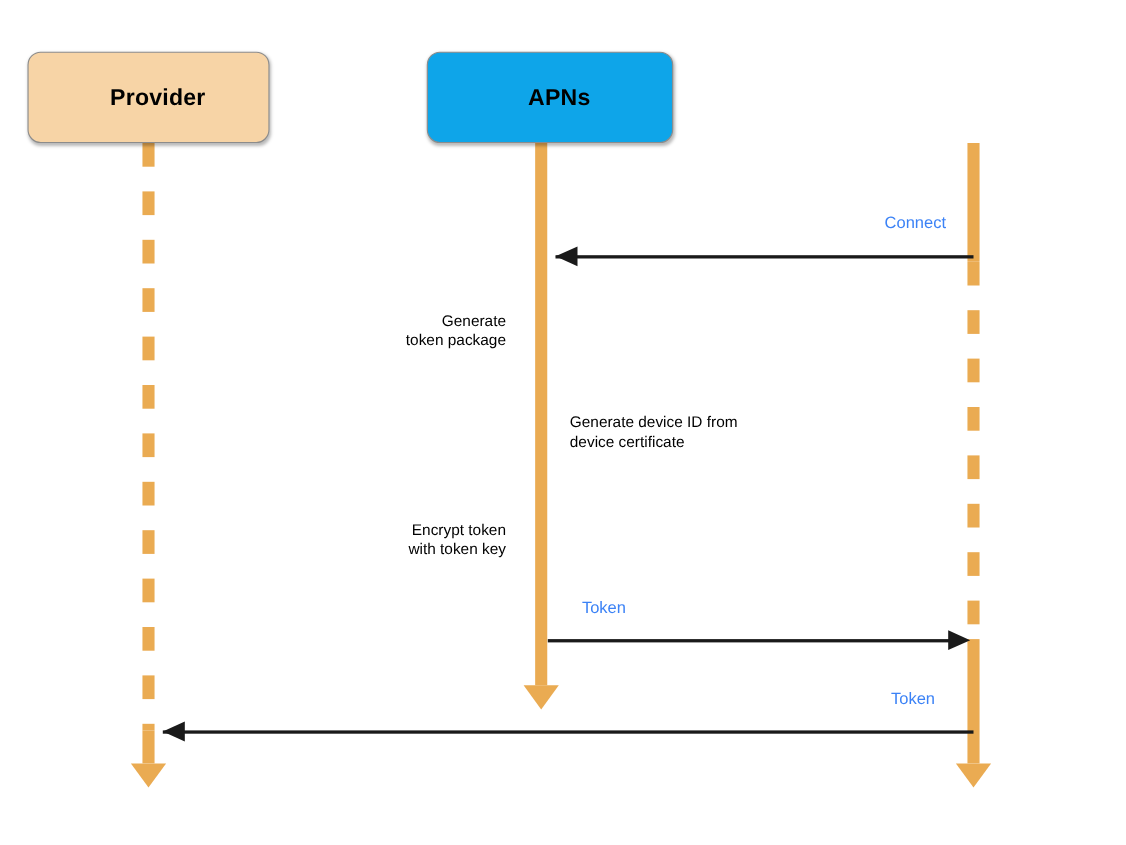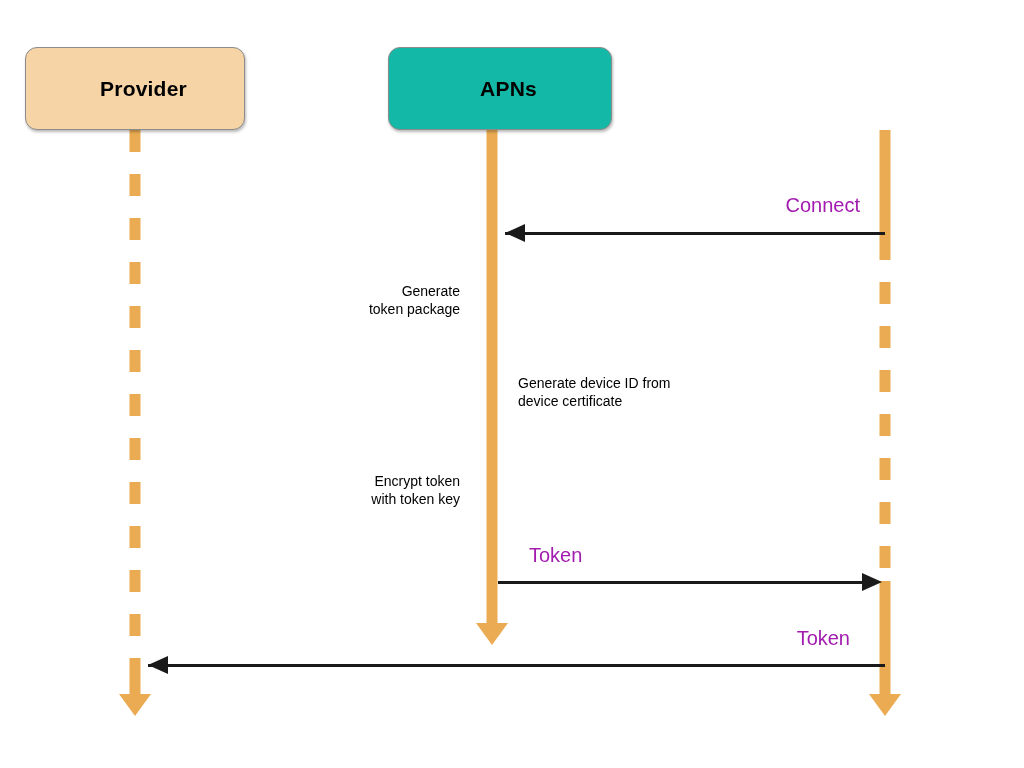--- a/index.html
+++ b/index.html
@@ -81,22 +81,22 @@
     border-bottom: 9px solid transparent;
   }
   .msg-head.right {
     border-left: 20px solid #1a1a1a;
   }
   .msg-head.left {
     border-right: 20px solid #1a1a1a;
   }
   .msg-label {
     position: absolute;
-    font-size: 20px;
-    color: #a21caf;
+    font-size: 15px;
+    color: #3b82f6;
     line-height: 1.28;
     white-space: pre-line;
   }
   .msg-label.align-right { text-align: right; }
   .msg-label.align-left  { text-align: left;  }
   
   .note {
     position: absolute;
     font-size: 14px;
     color: #000000;
@@ -121,21 +121,21 @@
   <div class="lifeline solid" style="left:885px; top:581px; height:113px;"></div>
 
   <div class="lifeline-head" style="left:135px; top:694px;"></div>
   <div class="lifeline-head" style="left:492px; top:623px;"></div>
   <div class="lifeline-head" style="left:885px; top:694px;"></div>
 
   <div class="participant" style="left:25px; top:47px; width:220px; height:83px; background:#F7D4A6;">
     <span class="p-label">Provider</span>
   </div>
 
-  <div class="participant" style="left:388px; top:47px; width:224px; height:83px; background:#14b8a6;">
+  <div class="participant" style="left:388px; top:47px; width:224px; height:83px; background:#0ea5e9;">
     <span class="p-label">APNs</span>
   </div>
 
 
   <div class="msg-line" style="left:505px; top:232px; width:380px;"></div>
   <div class="msg-head left" style="left:505px; top:224px;"></div>
   <div class="msg-label align-right" style="left:560px; top:193px; width:300px;">Connect</div>
 
   <div class="note align-right" style="left:160px; top:282px; width:300px;">Generate
 token package</div>

